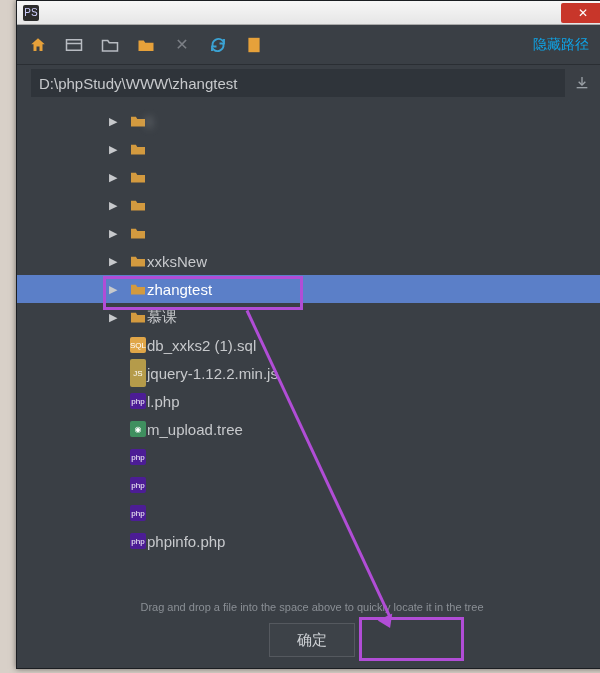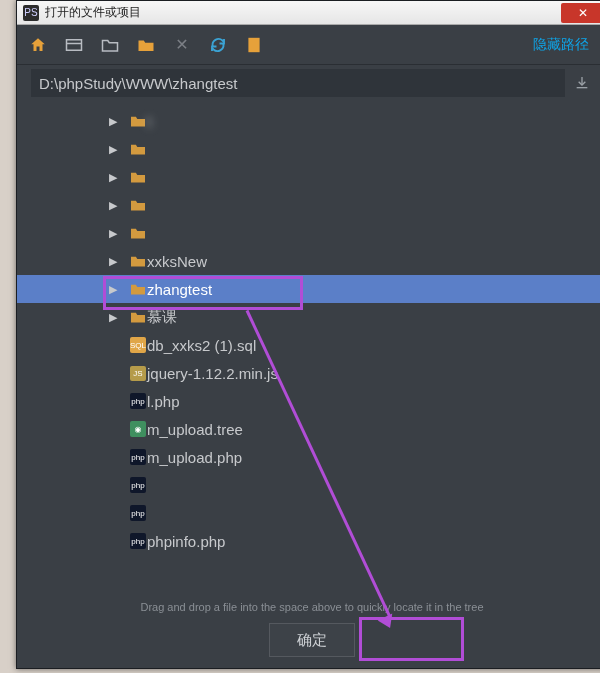--- a/index.html
+++ b/index.html
@@ -21,39 +21,38 @@
   .path-save { width:22px; height:22px; color:#9aa0a6; cursor:pointer; display:flex;align-items:center;justify-content:center; }
   .tree { padding: 0 14px 0 14px; height: 490px; overflow:hidden; }
   .row { display:flex; align-items:center; height:28px; font-size:15px; color:#c7c9cc; position:relative; }
   .row .arrow { width:14px; margin-left:78px; margin-right:6px; color:#c7c9cc; font-size:11px; }
   .row.noexpand .arrow { visibility:hidden; }
   .row .icon { width:18px; height:18px; display:flex; align-items:center; justify-content:center; }
   .row.selected { background:#5b7fc8; color:#fff; margin: 0 -14px; padding: 0 14px; }
   .row.selected .arrow { margin-left:78px; }
   .row .blur { filter: blur(4px); }
   .folder-icon svg { width:18px; height:14px; }
-  .file-php { background:#0f172a; color:#fff; font-size:8px; width:16px; height:16px; border-radius:2px; display:flex;align-items:center;justify-content:center; }
+  .file-php { background:#4c1d95; color:#fff; font-size:8px; width:16px; height:16px; border-radius:2px; display:flex;align-items:center;justify-content:center; }
   .file-sql { background:#e0a648; color:#fff; font-size:8px; width:16px; height:16px; border-radius:2px; display:flex;align-items:center;justify-content:center; }
-  .file-js  { background:#b59b4a; color:#fff; font-size:8px; width:16px; height:15px; border-radius:2px; display:flex;align-items:center;justify-content:center; }
+  .file-js  { background:#b59b4a; color:#fff; font-size:8px; width:16px; height:28px; border-radius:2px; display:flex;align-items:center;justify-content:center; }
   .file-html{ background:#3f8f5f; color:#fff; font-size:8px; width:16px; height:16px; border-radius:2px; display:flex;align-items:center;justify-content:center; }
   .hint { text-align:center; font-size:11px; color:#8a8f95; padding:4px 0 10px; }
   .footer { display:flex; justify-content:center; padding-bottom:12px; }
   .ok-btn { width:86px; height:34px; background:#3d4248; border:1px solid #55595f; color:#cfd2d6; font-size:15px; display:flex; align-items:center; justify-content:center; cursor:pointer; }
   
   .hl { position:absolute; border:3px solid #b14dd6; pointer-events:none; }
   .arrow-line { position:absolute; background:#b14dd6; height:3px; transform-origin:left center; pointer-events:none; }
   .arrow-head { position:absolute; width:0; height:0; border-left:12px solid #b14dd6; border-top:8px solid transparent; border-bottom:8px solid transparent; transform-origin:left center; pointer-events:none; }
 </style>
 </head>
 <body>
 
 <div class="window">
   <div class="titlebar">
     <div class="ps-icon">PS</div>
-    <div>打开的文件或项目</div>
     <div class="spacer"></div>
     <div class="close-btn">✕</div>
   </div>
 
   <div class="toolbar">
     <div class="tb-btn orange">
       <svg width="18" height="18" viewBox="0 0 24 24" fill="currentColor">
           <path d="M12 3l9 8h-3v9h-4v-6H10v6H6v-9H3z"></path>
         </svg>
     </div>
@@ -201,21 +200,20 @@
         <span class="icon">
           <div class="file-html">◉</div>
         </span>
         <span>m_upload.tree</span>
       </div>
       <div class="row noexpand">
         <span class="arrow"></span>
         <span class="icon">
           <div class="file-php">php</div>
         </span>
-        <span>m_upload.php</span>
       </div>
       <div class="row noexpand">
         <span class="arrow"></span>
         <span class="icon">
           <div class="file-php">php</div>
         </span>
       </div>
       <div class="row noexpand">
         <span class="arrow"></span>
         <span class="icon">

